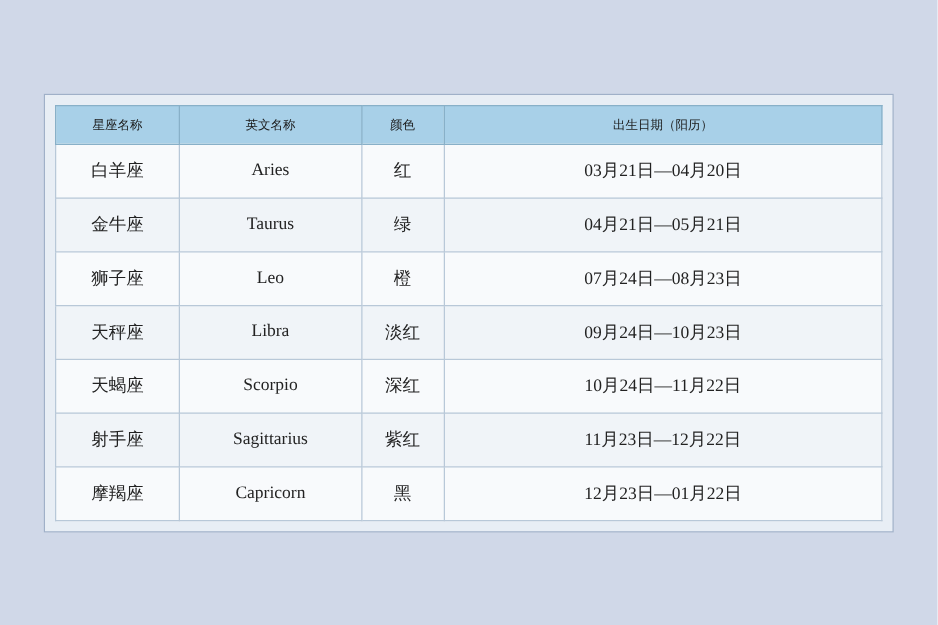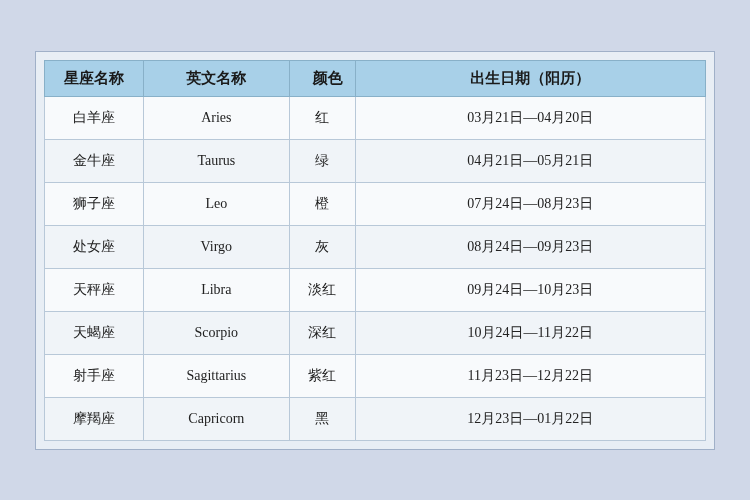--- a/index.html
+++ b/index.html
@@ -29,41 +29,41 @@
       width: 100%;
       border-collapse: collapse;
       background-color: #ffffff;
     }
 
     thead tr th {
       background-color: #a8d0e8;
       border: 1px solid #88b0c8;
       padding: 8px 12px;
       text-align: center;
-      font-size: 15px;
-      font-weight: bold;
+      font-size: 10px;
+      font-weight: normal;
       color: #1a1a1a;
     }
 
     tbody tr td {
       border: 1px solid #b8c8d8;
       padding: 12px 12px;
       text-align: center;
       font-size: 14px;
       color: #222;
       background-color: #f8fafc;
     }
 
     tbody tr:nth-child(even) td {
       background-color: #f0f4f8;
     }
 
     .col-chinese { width: 15%; }
     .col-english { width: 22%; }
-    .col-color   { width: 10%; text-align: right; }
+    .col-color   { width: 10%; }
     .col-date    { width: 53%; }
   </style>
 </head>
 <body>
 
 <div class="table-container">
   <table>
     <thead>
       <tr>
         <th class="col-chinese">星座名称</th>
@@ -85,26 +85,20 @@
           <td>绿</td>
           <td>04月21日—05月21日</td>
         </tr>
         <tr>
           <td>狮子座</td>
           <td>Leo</td>
           <td>橙</td>
           <td>07月24日—08月23日</td>
         </tr>
         <tr>
-          <td>处女座</td>
-          <td>Virgo</td>
-          <td>灰</td>
-          <td>08月24日—09月23日</td>
-        </tr>
-        <tr>
           <td>天秤座</td>
           <td>Libra</td>
           <td>淡红</td>
           <td>09月24日—10月23日</td>
         </tr>
         <tr>
           <td>天蝎座</td>
           <td>Scorpio</td>
           <td>深红</td>
           <td>10月24日—11月22日</td>

